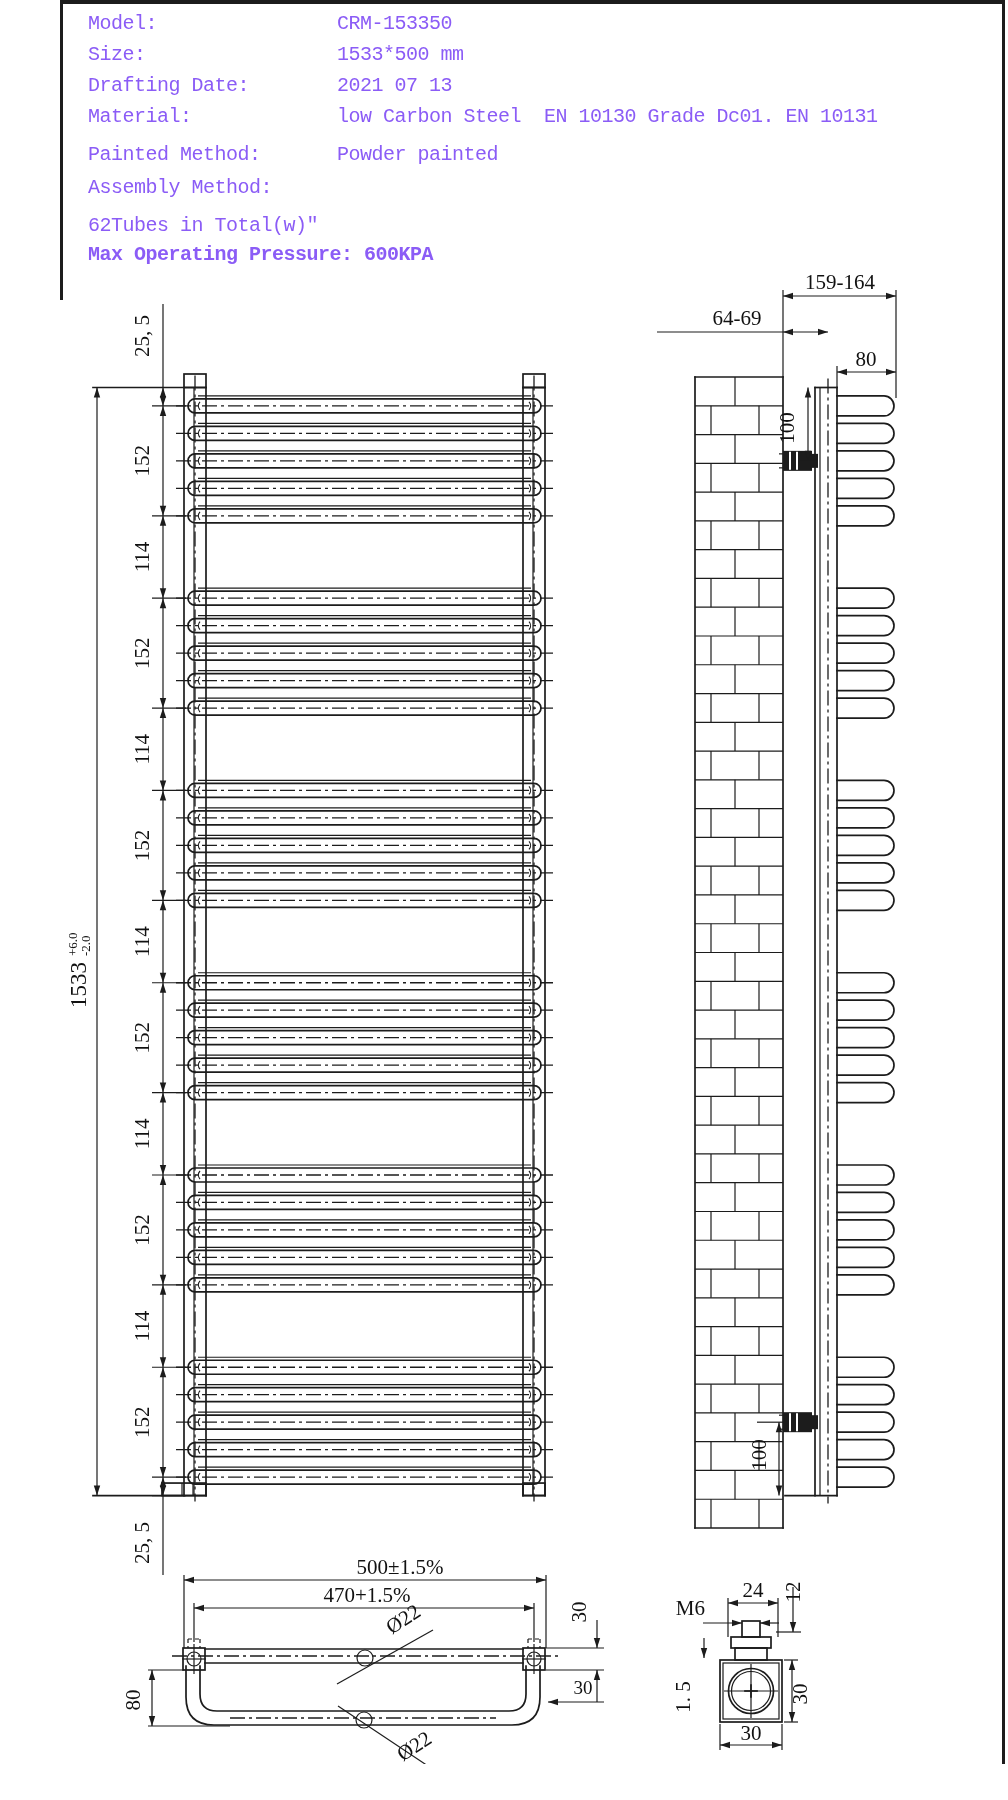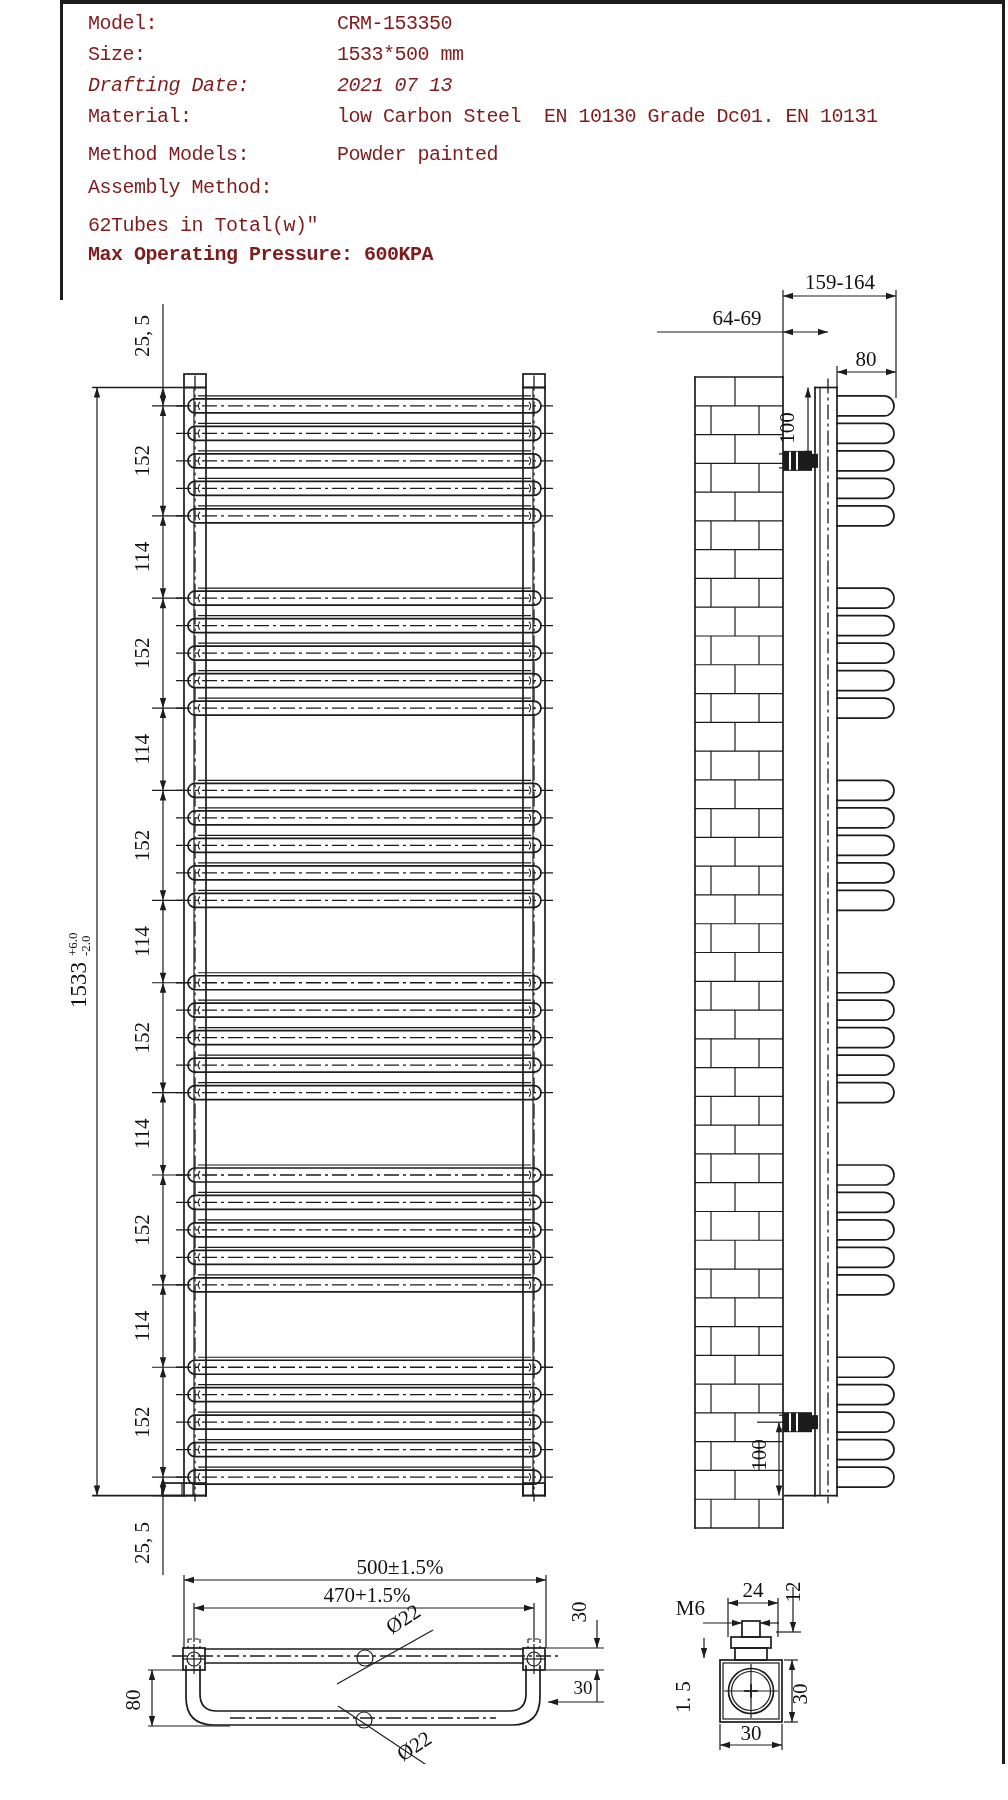--- a/index.html
+++ b/index.html
@@ -1,40 +1,40 @@
 <!DOCTYPE html>
 <html><head>
 <meta charset="utf-8">
 <style>
   html,body{margin:0;padding:0;background:#fff;}
   .page{position:relative;width:1008px;height:1764px;background:#fff;overflow:hidden;
-        font-family:"Liberation Mono",monospace;color:#7f1d1d;}
+        font-family:"Liberation Mono",monospace;color:#8b5cf6;}
   svg{position:absolute;left:0;top:0;}
   .hdr-row{position:absolute;left:0;width:100%;height:30px;white-space:pre;}
   .hdr-label{position:absolute;left:88px;font-size:20px;letter-spacing:-0.5px;}
   .hdr-value{position:absolute;left:337px;font-size:20px;letter-spacing:-0.5px;white-space:pre;}
   .hdr-note{position:absolute;left:88px;font-size:20px;letter-spacing:-0.5px;white-space:pre;margin-top:12px;}
   .ln{stroke:#1c1c1c;stroke-width:1.7;fill:none;stroke-linecap:square;}
   .tn{stroke:#1c1c1c;stroke-width:1.2;fill:none;}
   .cl{stroke:#1c1c1c;stroke-width:1.3;fill:none;stroke-dasharray:15 4 3 4;}
   .dsh{stroke:#1c1c1c;stroke-width:1.2;fill:none;stroke-dasharray:4 3;}
   .fl{fill:#1c1c1c;stroke:none;}
   .wt{stroke:#fff;stroke-width:2;fill:none;}
   text.dim{font-family:"Liberation Serif",serif;fill:#111;}
 </style>
 </head>
 <body>
 
 <div class="page">
   <div id="header-block">
       <div class="hdr-row" style="top: 12px;"><span class="hdr-label">Model:</span><span class="hdr-value">CRM-153350</span></div>
       <div class="hdr-row" style="top: 43px;"><span class="hdr-label">Size:</span><span class="hdr-value">1533*500 mm</span></div>
-      <div class="hdr-row" style="top: 74px; font-style: italic;"><span class="hdr-label">Drafting Date:</span><span class="hdr-value">2021 07 13</span></div>
+      <div class="hdr-row" style="top: 74px;"><span class="hdr-label">Drafting Date:</span><span class="hdr-value">2021 07 13</span></div>
       <div class="hdr-row" style="top: 105px;"><span class="hdr-label">Material:</span><span class="hdr-value">low Carbon Steel  EN 10130 Grade Dc01. EN 10131</span></div>
-      <div class="hdr-row" style="top: 143px;"><span class="hdr-label">Method Models:</span><span class="hdr-value">Powder painted</span></div>
+      <div class="hdr-row" style="top: 143px;"><span class="hdr-label">Painted Method:</span><span class="hdr-value">Powder painted</span></div>
       <div class="hdr-row" style="top: 176px;"><span class="hdr-label">Assembly Method:</span></div>
       <div class="hdr-note" style="top: 202px;">62Tubes in Total(w)″</div>
       <div class="hdr-note" style="top: 231px; font-weight: bold;">Max Operating Pressure: 600KPA</div>
     </div>
   <svg id="drawing" width="1008" height="1800" viewBox="0 0 1008 1800">
       <rect x="0" y="1786" width="1008" height="14" class="fl"></rect>
       <rect x="62" y="0" width="943" height="4" class="fl"></rect>
       <rect x="60" y="0" width="3" height="300" class="fl"></rect>
       <rect x="1002" y="0" width="3" height="1790" class="fl"></rect>
       <line x1="184" y1="387.5" x2="184" y2="1495.5524" class="ln"></line>

